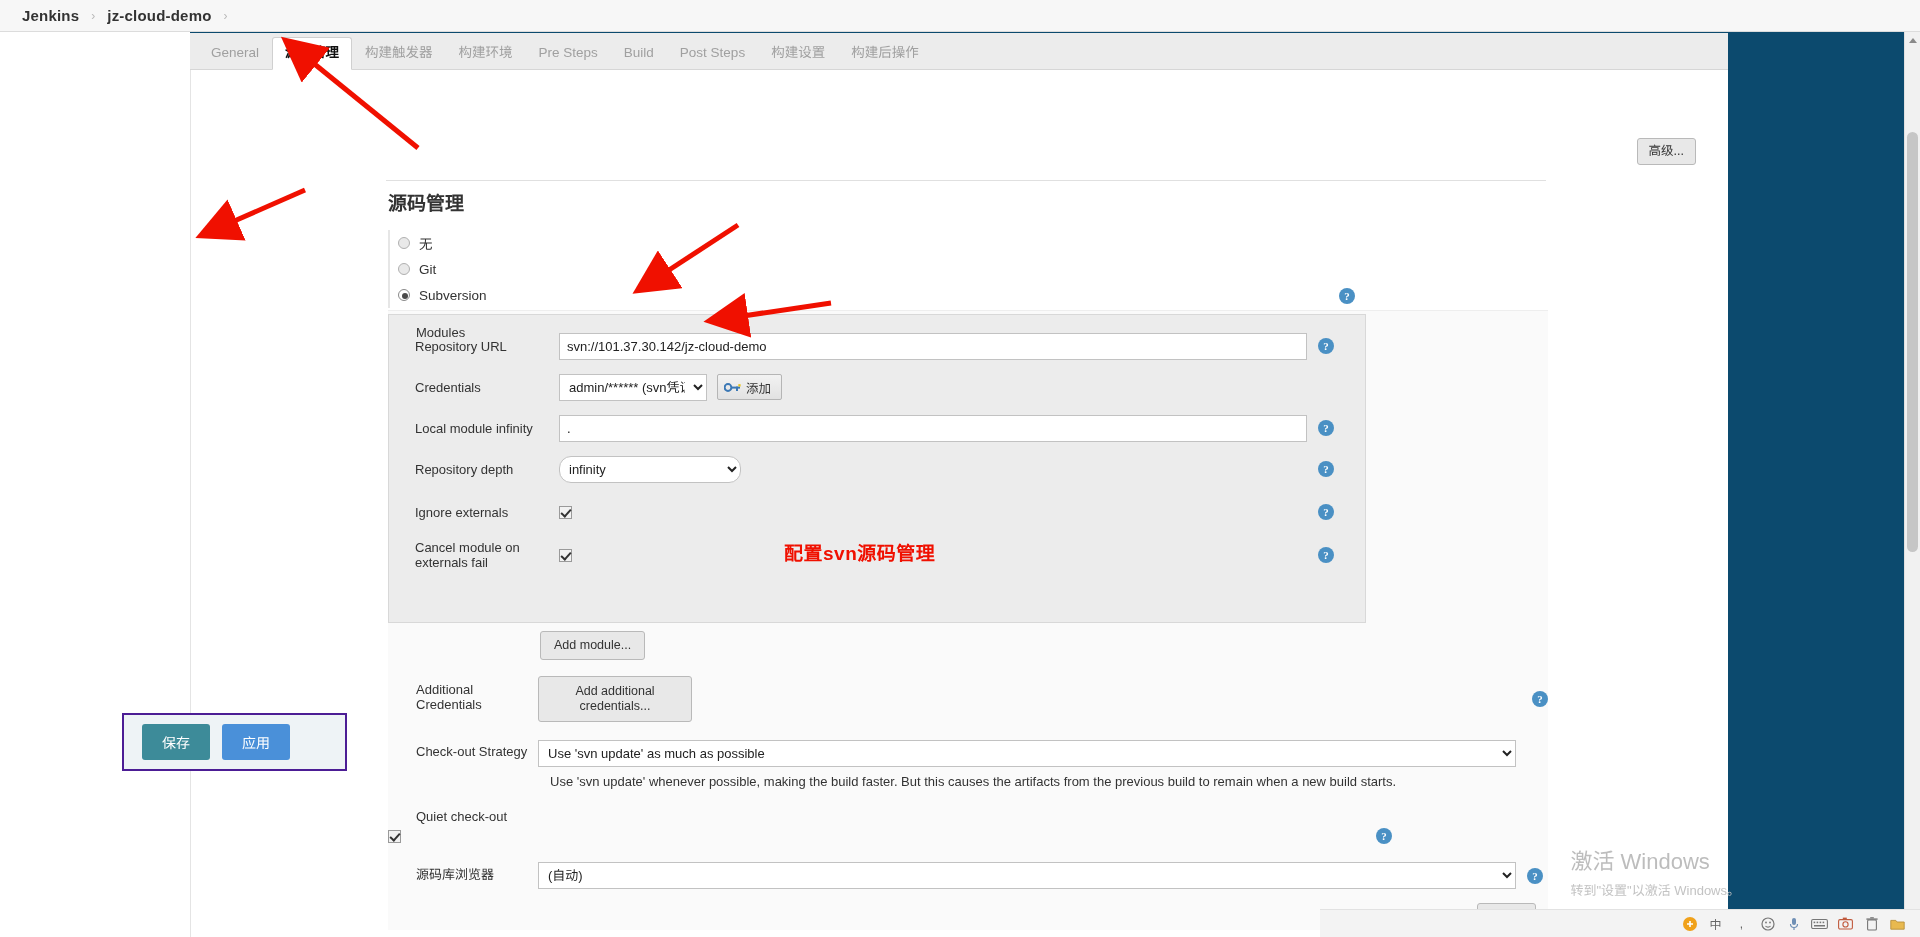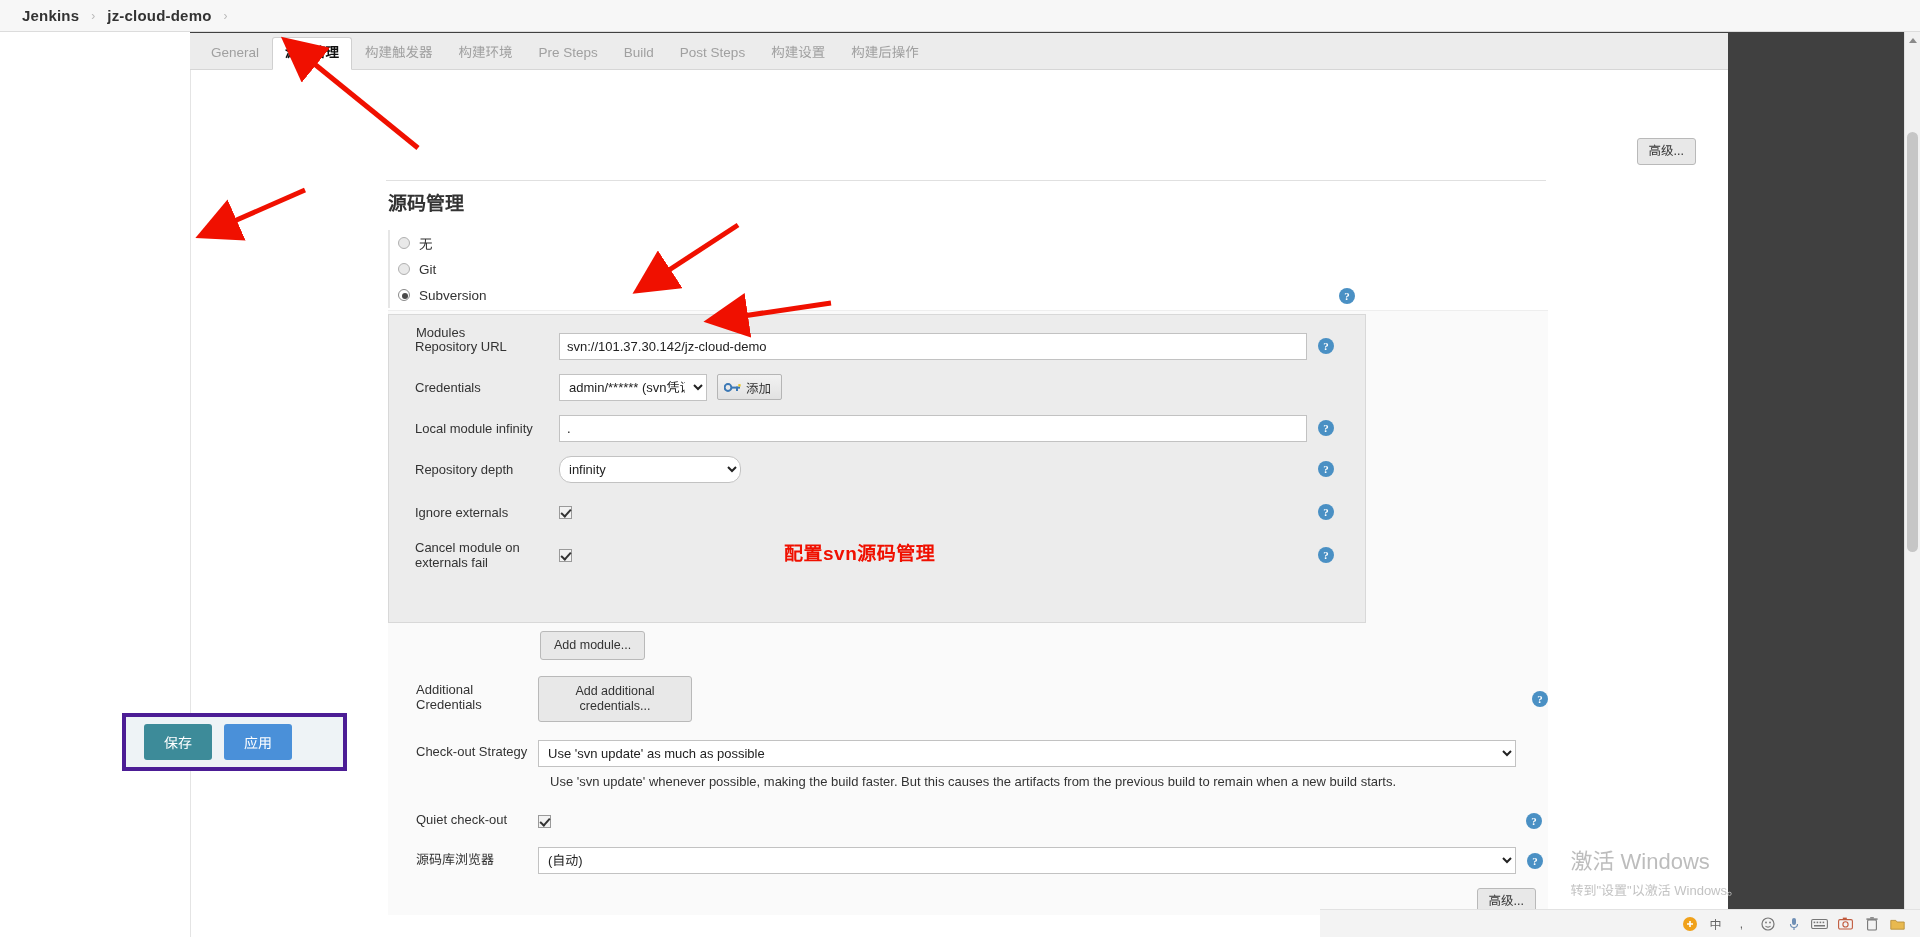--- a/index.html
+++ b/index.html
@@ -6,21 +6,21 @@
   html, body {
     margin: 0; padding: 0;
     width: 1920px; height: 937px;
     overflow: hidden;
     background: #fff;
     font-family: "Liberation Sans", "DejaVu Sans", sans-serif;
   }
   .screen {
     position: relative;
     width: 1920px; height: 937px;
-    background: #404040;
+    background: #0c4a6e;
     overflow: hidden;
   }
 
   
   .breadcrumb-bar {
     position: absolute; left: 0; top: 0;
     width: 1920px; height: 32px;
     background: #f7f7f7;
     border-bottom: 1px solid #dcdcdc;
     display: flex; align-items: center;
@@ -236,21 +236,21 @@
   .desc-text {
     font-size: 13px; color: #333;
     padding: 7px 0 4px 12px;
   }
 
   
   .savebar {
     position: absolute; left: 122px; top: 713px;
     width: 225px; height: 58px;
     background: #eef3f6;
-    border: 4px solid #4c1d95;
+    border: 2px solid #4c1d95;
     display: flex; align-items: center; gap: 12px;
     padding-left: 18px;
     z-index: 40;
   }
   .btn-save {
     background: #3d8b99;
     color: #fff; border: none; border-radius: 3px;
     font-size: 14px; padding: 8px 20px; cursor: pointer;
     font-family: "Liberation Sans", sans-serif;
   }
@@ -453,21 +453,21 @@
         <div class="row-label" style="padding-top:0;">Check-out Strategy</div>
         <div class="row-body" style="display:flex; align-items:center;">
           <select class="sel" style="width:978px;">
             <option>Use 'svn update' as much as possible</option>
           </select>
         </div>
       </div>
 
       <div style="margin-left:150px;" class="desc-text">Use 'svn update' whenever possible, making the build faster. But this causes the artifacts from the previous build to remain when a new build starts.</div>
 
-      <div class="row" style="align-items:center; padding-top:16px;">
+      <div class="row" style="align-items:flex-start; padding-top:16px;flex-direction:column;">
         <div class="row-label" style="padding-top:0;">Quiet check-out</div>
         <div class="row-body" style="display:flex; align-items:center;">
           <span class="chk checked"></span>
           <span class="help-icon" style="margin-left:975px;">?</span>
         </div>
       </div>
 
       <div class="row" style="align-items:center; padding-top:14px;">
         <div class="row-label" style="padding-top:0;">源码库浏览器</div>
         <div class="row-body" style="display:flex; align-items:center;">

